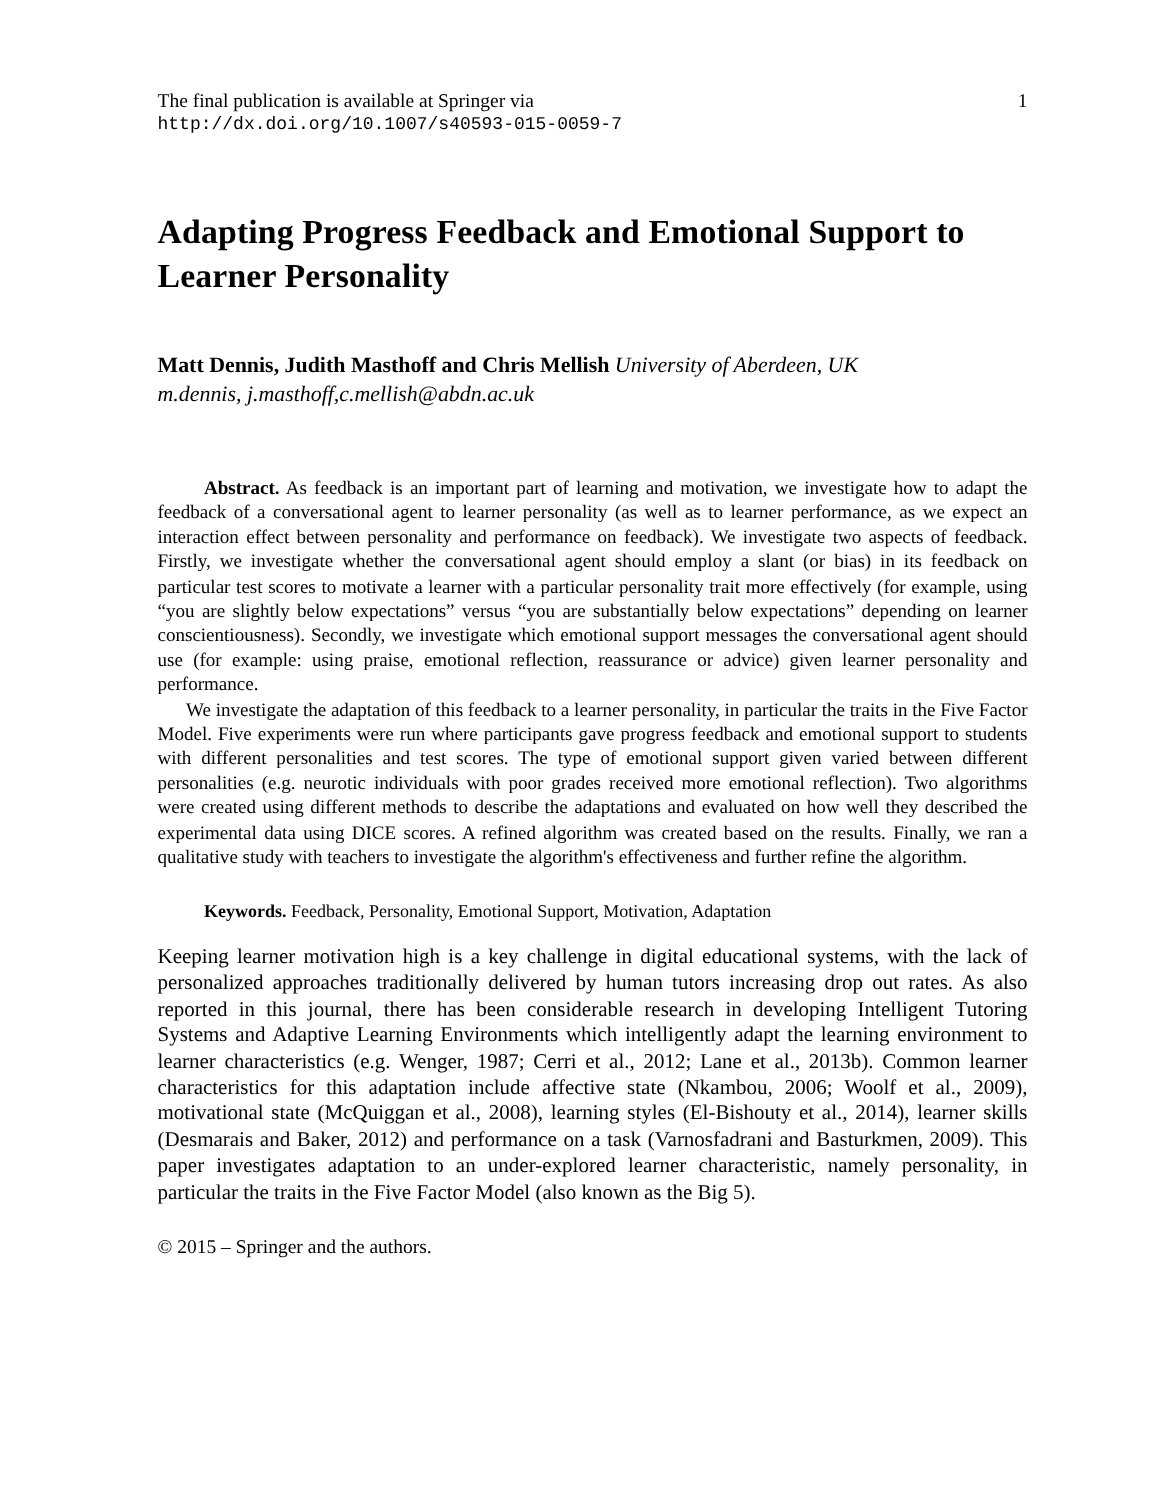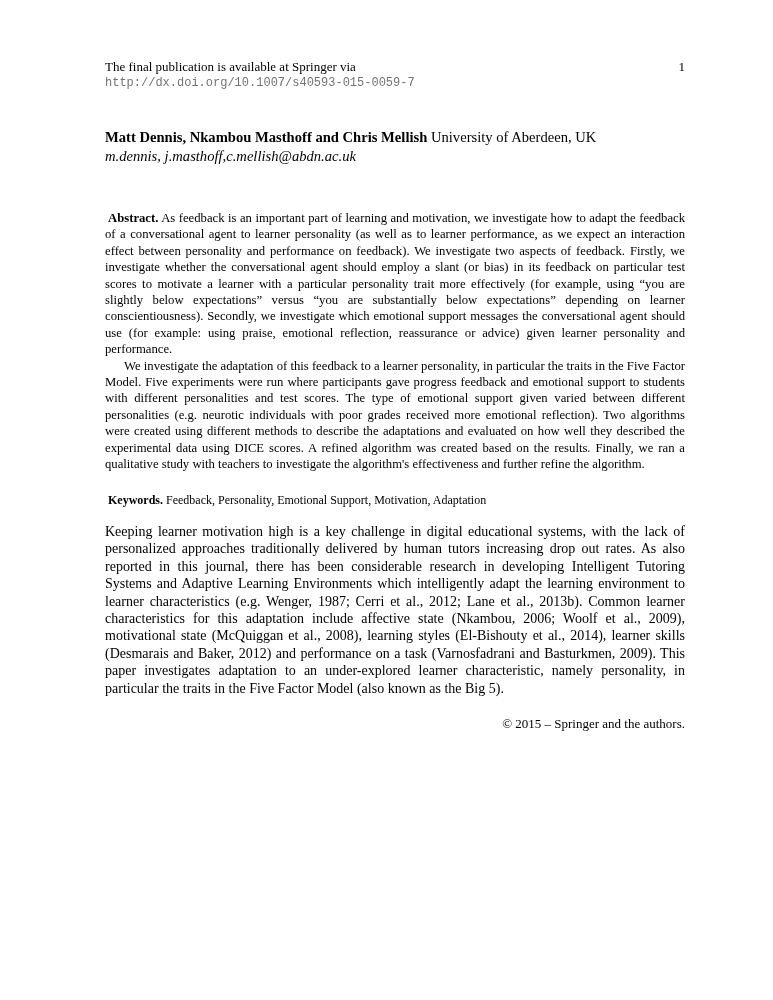--- a/index.html
+++ b/index.html
@@ -20,82 +20,83 @@
     justify-content: space-between;
     align-items: flex-start;
     font-size: 13px;
     line-height: 15px;
   }
   .doi-line {
     font-family: "Liberation Mono", monospace;
     font-size: 12px;
     line-height: 16px;
     margin-top: 1px;
-    color: #737373;
+    color: #000000;
   }
   .page-number { font-size: 13px; }
   .paper-title {
     margin-top: 50px;
     font-size: 22.5px;
     font-weight: bold;
     line-height: 28.5px;
     letter-spacing: 0.1px;
   }
   .authors-block { margin-top: 37px; font-size: 14.6px; line-height: 19px; }
   .author-names { font-weight: bold; }
-  .affiliation { }
+  .affiliation { font-style: italic; }
   .author-emails { font-style: italic; }
   .abstract {
     margin-top: 44px;
     font-size: 12.7px;
     line-height: 16.4px;
     text-align: justify;
   }
   .abstract p { margin: 0; }
   .abstract .p1 { text-indent: 3px; }
   .abstract .p2 { text-indent: 19px; }
-  .bold-label { font-weight: bold; }
+  .bold-label { font-weight: bold; margin-left: 28px; }
   .keywords {
     margin-top: 19px;
     font-size: 12px;
     line-height: 16.4px;
     text-indent: 3px;
   }
   .section-heading {
     margin-top: 35px;
     font-size: 14.9px;
     font-weight: bold;
     letter-spacing: 0.1px;
   }
   .section-heading .sec-title { margin-left: 15px; }
   .body-para {
     margin-top: 15px;
     font-size: 14px;
     line-height: 17.4px;
     text-align: justify;
   }
-  .footer-note { margin-top: 19px; font-size: 13px; text-align: right; }
+  .footer-note { margin-top: 19px; font-size: 13px; }
 </style>
 </head>
 <body>
 
 <div class="page">
 
   <div class="header-row">
     <div>
       <div>The final publication is available at Springer via</div>
       <div class="doi-line">http://dx.doi.org/10.1007/s40593-015-0059-7</div>
     </div>
     <div class="page-number">1</div>
   </div>
 
+  <h1 class="paper-title">Adapting Progress Feedback and Emotional Support to Learner Personality</h1>
 
   <div class="authors-block">
     <div>
-      <span class="author-names">Matt Dennis, Nkambou Masthoff and Chris Mellish</span>
+      <span class="author-names">Matt Dennis, Judith Masthoff and Chris Mellish</span>
       <span class="affiliation">University of Aberdeen, UK</span>
     </div>
     <div class="author-emails">m.dennis, j.masthoff,c.mellish@abdn.ac.uk</div>
   </div>
 
   <div class="abstract">
     <p class="p1">
       <span class="bold-label">Abstract.</span>
       <span>As feedback is an important part of learning and motivation, we investigate how to adapt the feedback of a conversational agent to learner personality (as well as to learner performance, as we expect an interaction effect between personality and performance on feedback). We investigate two aspects of feedback. Firstly, we investigate whether the conversational agent should employ a slant (or bias) in its feedback on particular test scores to motivate a learner with a particular personality trait more effectively (for example, using “you are slightly below expectations” versus “you are substantially below expectations” depending on learner conscientiousness). Secondly, we investigate which emotional support messages the conversational agent should use (for example: using praise, emotional reflection, reassurance or advice) given learner personality and performance.</span>
     </p>

